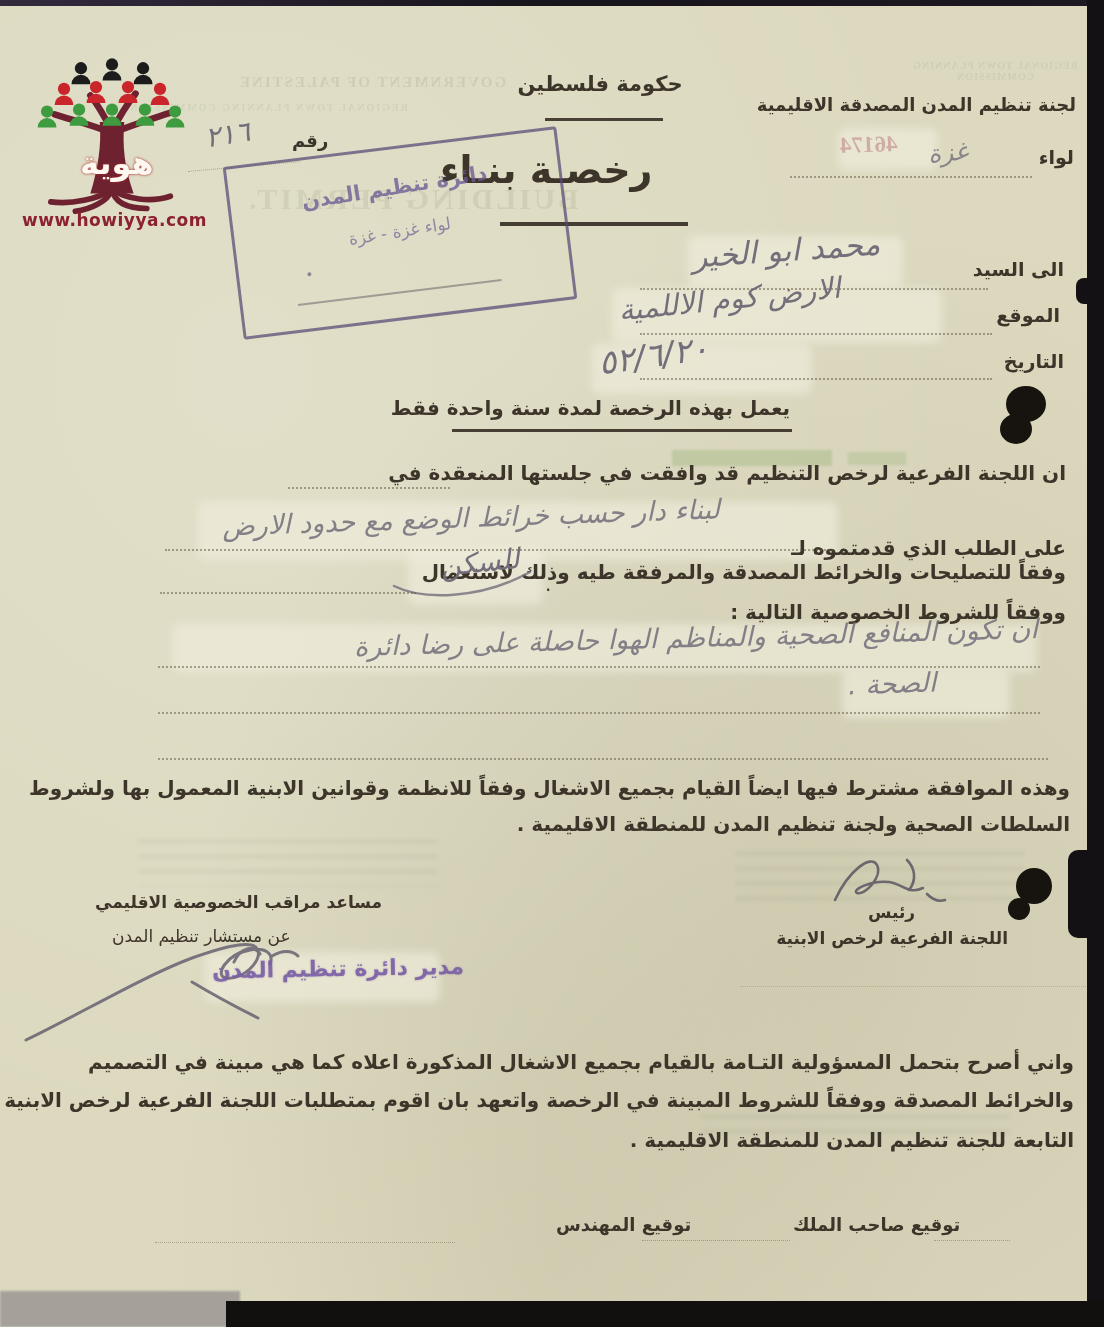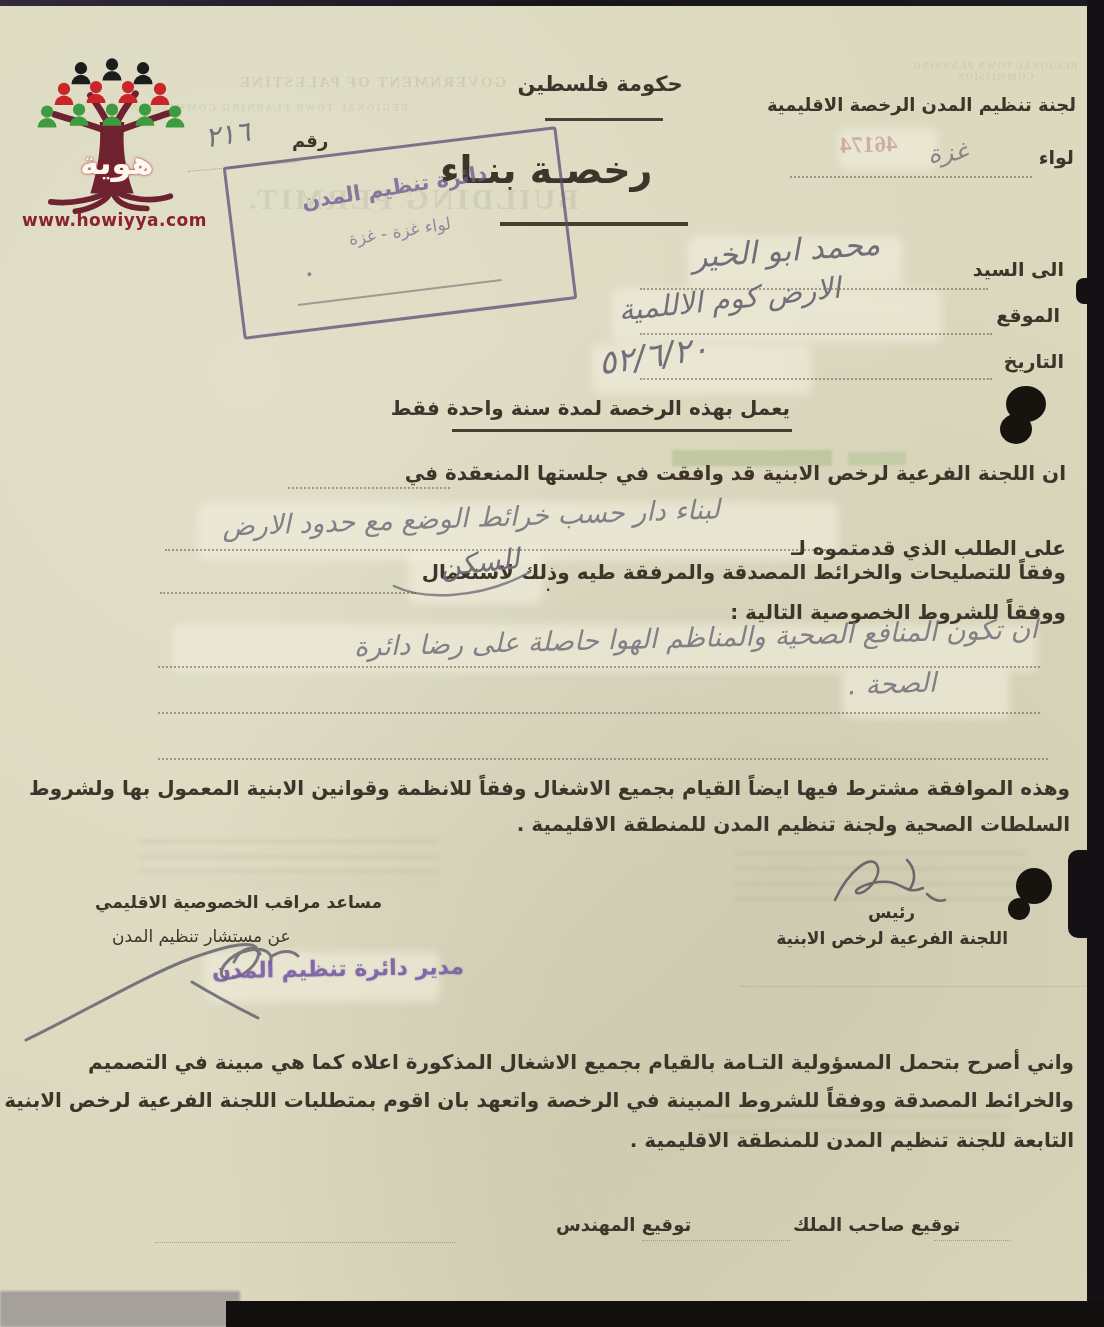--- a/index.html
+++ b/index.html
@@ -127,21 +127,21 @@
     </svg>
     <div class="abs rtl" style="left:48px;top:88px;font-size:32px;font-weight:bold;color:#fdf9f0;text-shadow:0 0 3px rgba(170,45,45,.9),0 0 1px rgba(170,45,45,.9);">هوية</div>
   </div>
   <div class="abs" style="left:22px;top:210px;font-size:17px;font-weight:bold;color:#8c2130;letter-spacing:.5px;">www.howiyya.com</div>
 
   <div class="abs rtl ink b" style="left:460px;top:72px;width:280px;text-align:center;font-size:21px;">حكومة فلسطين</div>
   <div class="abs" style="left:545px;top:118px;width:118px;height:3px;background:#4a4136;"></div>
   <div class="abs rtl ink b" style="left:440px;top:148px;width:300px;text-align:left;font-size:38px;">رخصـة بنـاء</div>
   <div class="abs" style="left:500px;top:222px;width:188px;height:4px;background:#463e33;"></div>
 
-  <div class="abs rtl ink b" style="right:28px;top:94px;font-size:18px;">لجنة تنظيم المدن الرخصة الاقليمية</div>
+  <div class="abs rtl ink b" style="right:28px;top:94px;font-size:18px;">لجنة تنظيم المدن المصدقة الاقليمية</div>
   <div class="abs rtl ink b" style="right:30px;top:146px;font-size:19px;">لواء</div>
   <div class="abs dots" style="left:790px;top:176px;width:242px;"></div>
   <div class="abs rtl hand" style="left:928px;top:138px;font-size:25px;transform:rotate(-5deg);opacity:.8;">غزة</div>
 
   <div class="abs rtl ink b" style="left:292px;top:130px;font-size:18px;">رقم</div>
   <div class="abs rtl hand" style="left:205px;top:118px;font-size:28px;letter-spacing:6px;transform:rotate(-9deg);">٢١٦</div>
   <div class="abs dotsfine" style="left:188px;top:166px;width:112px;transform:rotate(-5deg);"></div>
 
   <div class="abs stamp-box" style="left:232px;top:146px;width:330px;height:168px;transform:rotate(-7deg);">
     <div class="abs rtl stamp-ink b" style="left:0;top:26px;width:100%;text-align:center;font-size:21px;transform:rotate(-2deg);">دائرة تنظيم المدن</div>
@@ -158,21 +158,21 @@
   <div class="abs dots" style="left:640px;top:333px;width:352px;"></div>
   <div class="abs rtl hand" style="left:618px;top:282px;font-size:29px;transform:rotate(-6deg);">الارض كوم الاللمية</div>
 
   <div class="abs rtl ink b" style="right:40px;top:350px;font-size:19px;text-align:center;">التاريخ</div>
   <div class="abs dots" style="left:640px;top:378px;width:352px;"></div>
   <div class="abs rtl hand" style="left:598px;top:336px;font-size:33px;letter-spacing:5px;transform:rotate(-8deg);">٥٢/٦/٢٠</div>
 
   <div class="abs rtl ink b" style="right:314px;top:396px;font-size:20px;">يعمل بهذه الرخصة لمدة سنة واحدة فقط</div>
   <div class="abs" style="left:452px;top:429px;width:340px;height:3px;background:#463e33;"></div>
 
-  <div class="abs rtl ink b" style="right:38px;top:461px;font-size:20px;">ان اللجنة الفرعية لرخص الابنية قد وافقت في جلستها المنعقدة في</div>
+  <div class="abs rtl ink b" style="right:38px;top:461px;font-size:20px;">ان اللجنة الفرعية لرخص التنظيم قد وافقت في جلستها المنعقدة في</div>
   <div class="abs dots" style="left:288px;top:487px;width:162px;"></div>
 
   <div class="abs rtl ink b" style="right:38px;top:518px;font-size:20px;margin-top:18px;">على الطلب الذي قدمتموه لـ</div>
   <div class="abs dots" style="left:165px;top:549px;width:668px;"></div>
   <div class="abs rtl hand" style="left:222px;top:502px;font-size:27px;letter-spacing:2px;transform:rotate(-2deg);opacity:.85;">لبناء دار حسب خرائط الوضع مع حدود الارض</div>
 
   <div class="abs rtl ink b" style="right:38px;top:560px;font-size:20px;">وفقاً للتصليحات والخرائط المصدقة والمرفقة طيه وذلك لاستعمال</div>
   <div class="abs rtl hand" style="left:440px;top:546px;font-size:28px;transform:rotate(-6deg);">للسكن</div>
   <svg class="abs" style="left:388px;top:566px;" width="150" height="38" viewBox="0 0 150 38">
     <path d="M6 20 C34 34 92 34 142 6" stroke="#736e7a" stroke-width="2.5" fill="none" stroke-linecap="round" opacity=".8"></path>

